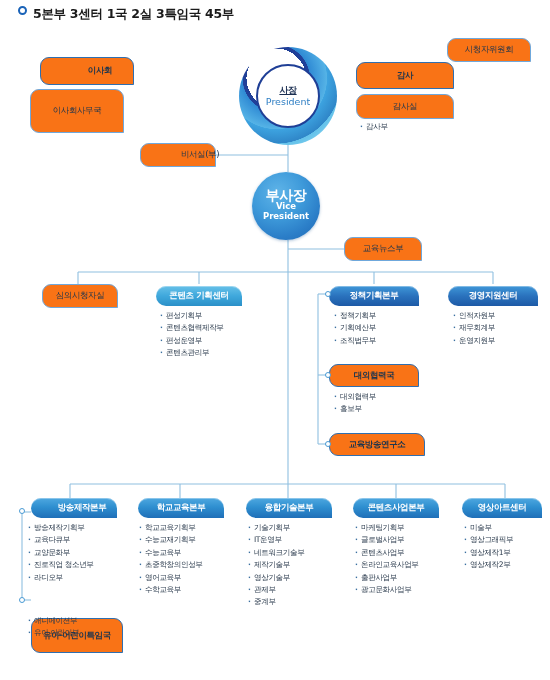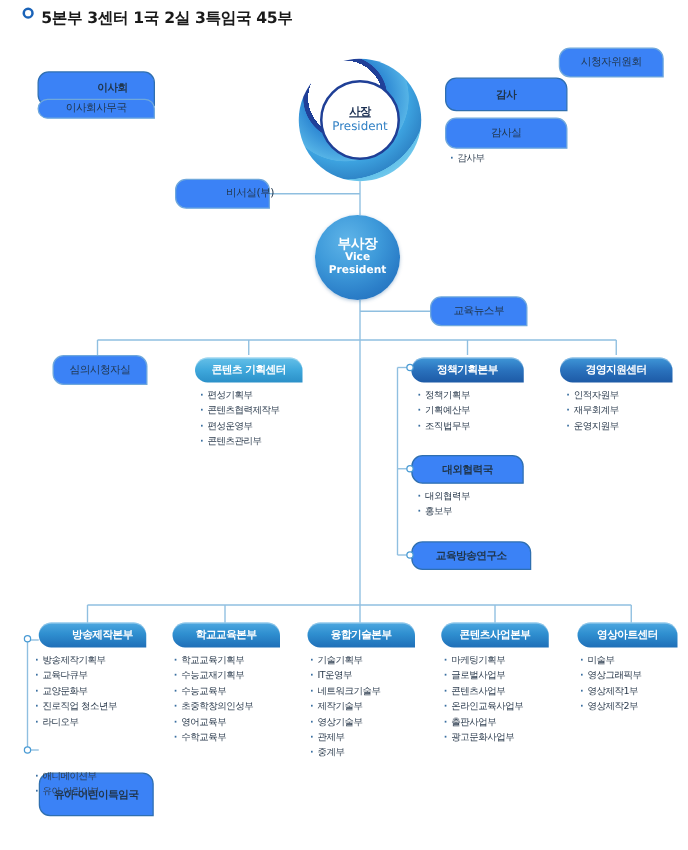--- a/index.html
+++ b/index.html
@@ -52,21 +52,21 @@
     white-space: nowrap;
   }
 
   
   .obox {
     position: absolute;
     z-index: 3;
     display: flex;
     align-items: center;
     justify-content: center;
-    background: #3b82f6;
+    background: #f97316;
     border: 1.2px solid #6fa8dc;
     border-radius: 9px 9px 9px 9px;
     font-size: 8.5px;
     letter-spacing: -0.4px;
     color: #20364d;
     white-space: nowrap;
   }
   .obox.bold   { border-color: #2f6fb0; border-width: 1.6px; font-weight: bold; }
   .obox.cutbr  { border-bottom-right-radius: 0; }
 
@@ -154,21 +154,21 @@
     border-radius: 50%;
     background: radial-gradient(circle at 38% 30%, #5fb4e8 0%, #3e9ada 40%, #2b7ec8 70%, #1f67b2 100%);
     display: flex;
     flex-direction: column;
     align-items: center;
     justify-content: center;
     color: #ffffff;
     line-height: 10.5px;
     box-shadow: 0 1px 3px rgba(30,90,150,.35);
   }
-  #vice-president .kr { font-size: 11px; font-weight: bold; letter-spacing: -0.4px; }
+  #vice-president .kr { font-size: 14px; font-weight: bold; letter-spacing: -0.4px; }
   #vice-president .en { font-size: 8.5px; font-weight: bold; }
 
   .node-dot {
     position: absolute;
     width: 6px; height: 6px;
     border-radius: 50%;
     background: #ffffff;
     border: 1.4px solid #4a9bd4;
     z-index: 4;
   }
@@ -213,24 +213,24 @@
 
       <line x1="405" y1="95" x2="405" y2="101"></line>
     </g>
   </svg>
 
   <div id="page-title">
     <span class="bullet"></span>
     <span class="ttl">5본부 3센터 1국 2실 3특임국 45부</span>
   </div>
 
-  <div class="obox bold cutbr" style="left:30px; top:57px; width:94px; height:28px;padding-left:26px;">
+  <div class="obox bold cutbr" style="left:40px; top:57px; width:94px; height:28px;padding-left:26px;">
     <span>이사회</span>
   </div>
-  <div class="obox cutbr" style="left:30px; top:79px; width:94px; height:16px;">
+  <div class="obox cutbr" style="left:30px; top:89px; width:94px; height:44px;">
     <span>이사회사무국</span>
   </div>
 
   <div id="president">
     <div class="inner">
       <span class="kr">사장</span>
       <span class="en">President</span>
     </div>
   </div>
 

